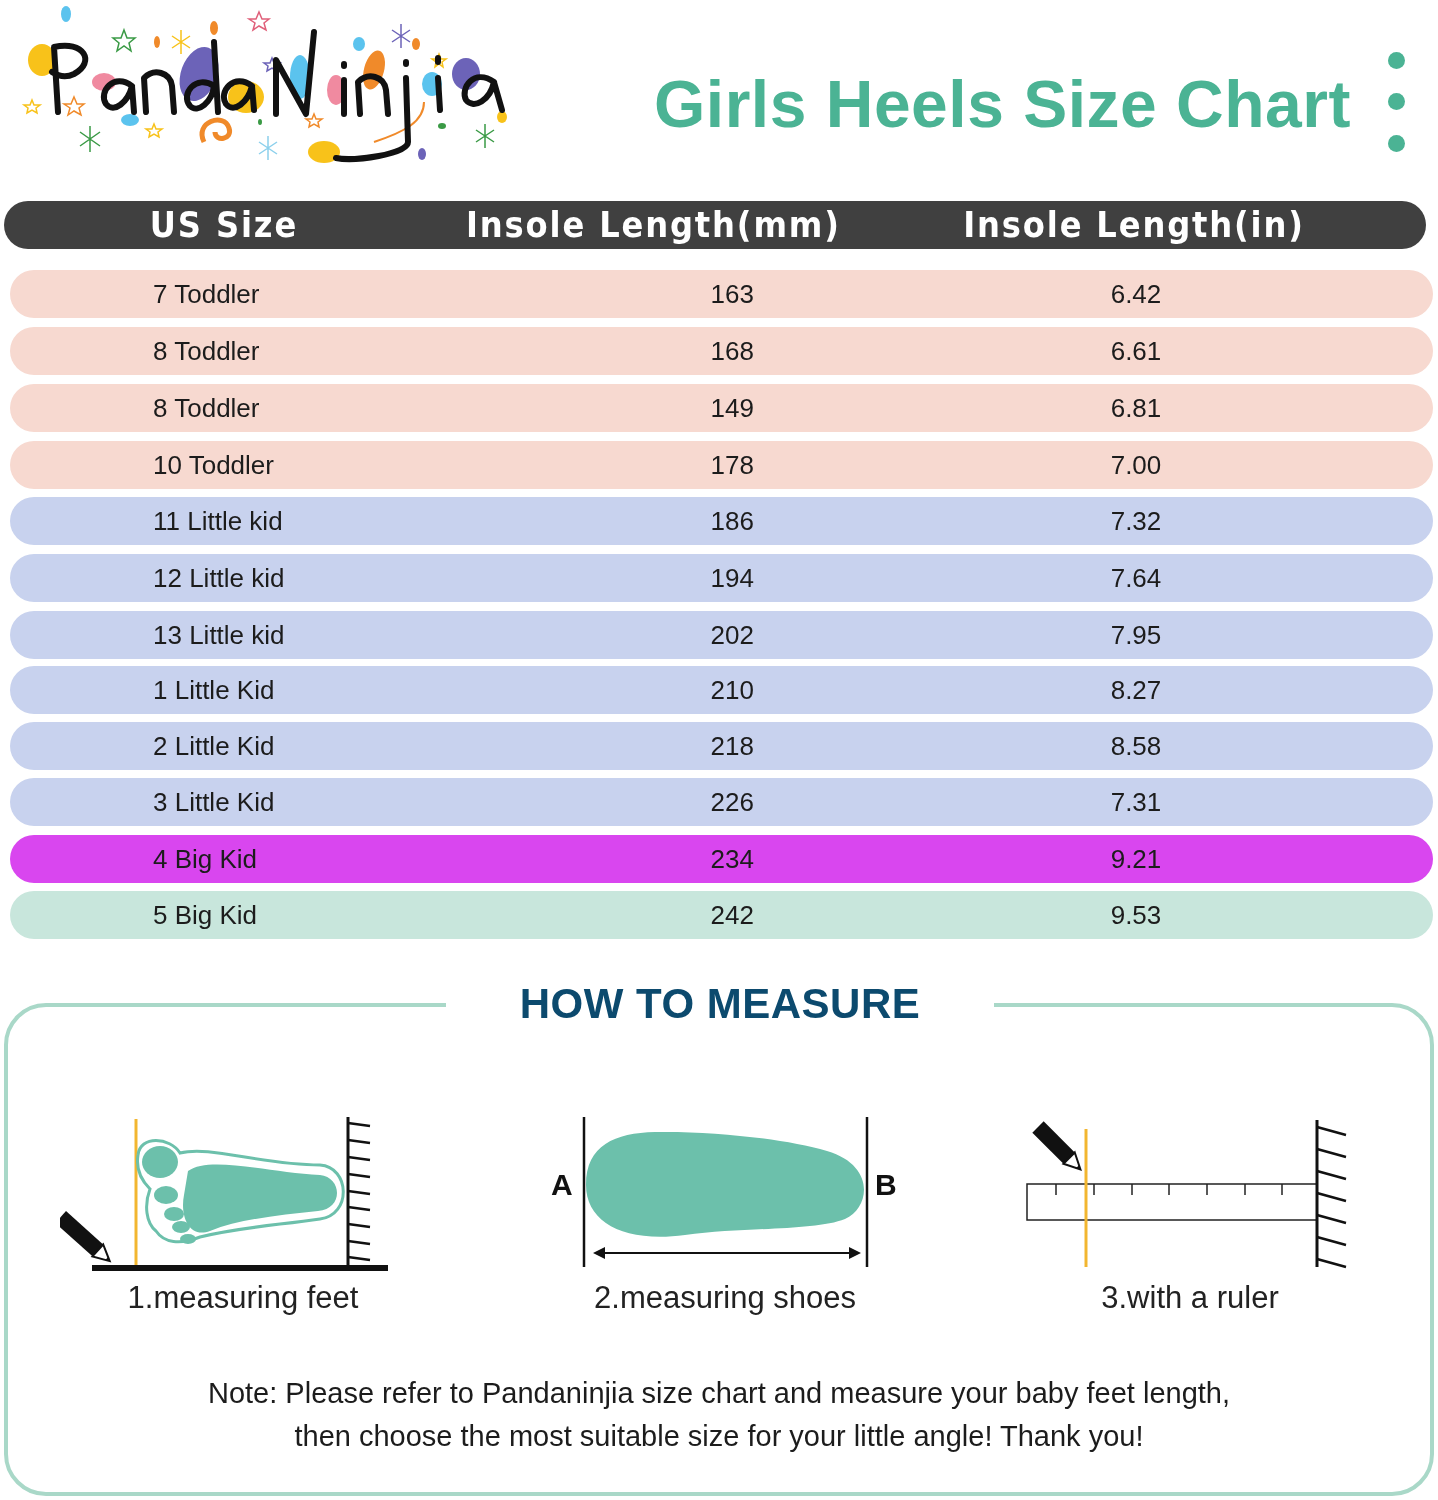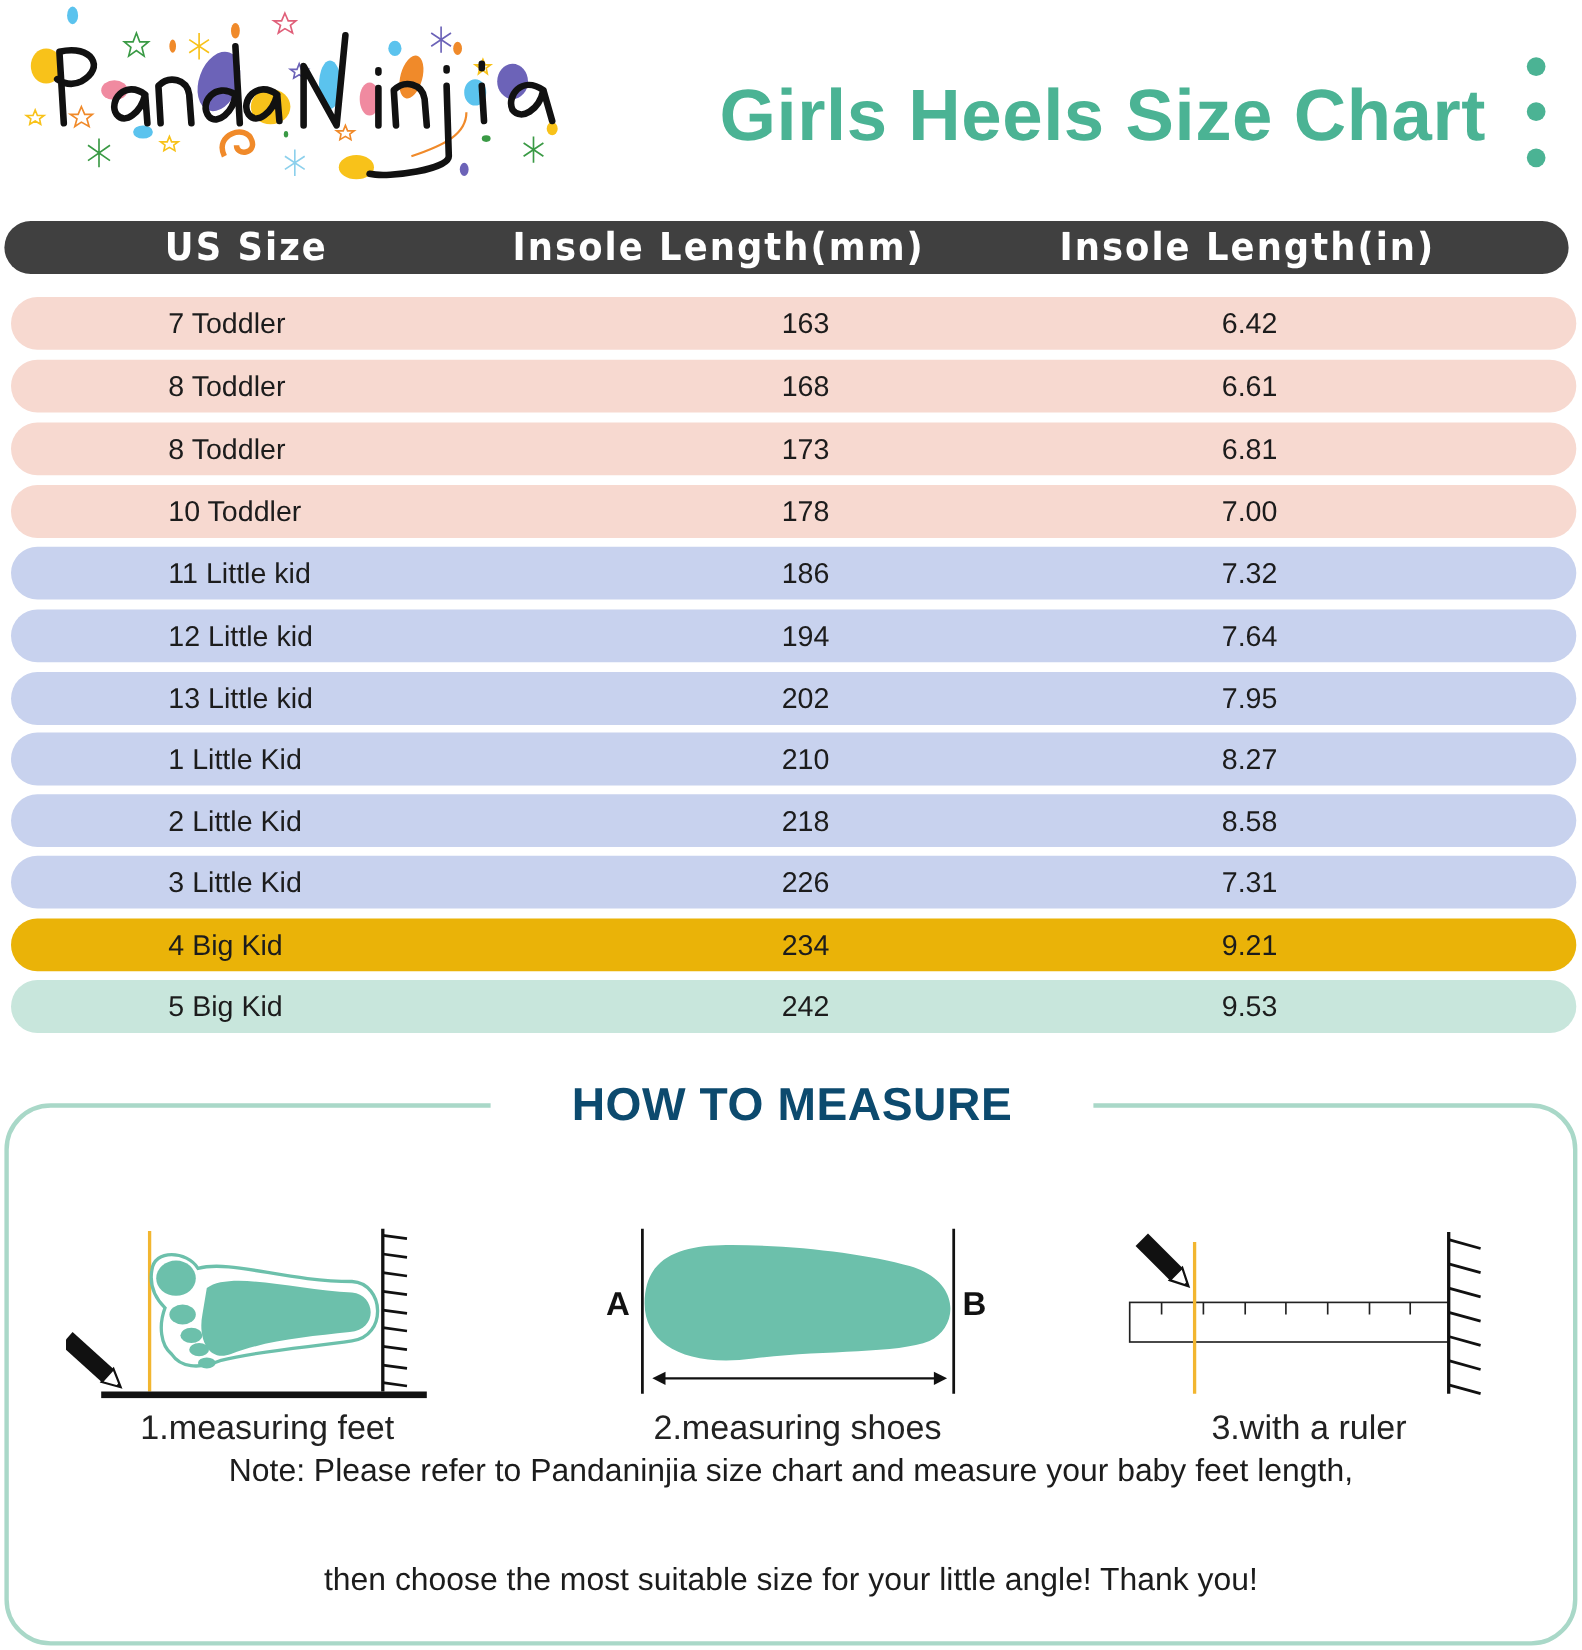--- a/index.html
+++ b/index.html
@@ -152,21 +152,21 @@
     <div class="cell c-mm">163</div>
     <div class="cell c-in">6.42</div>
   </div>
   <div class="row" style="top: 327px; background: rgb(247, 217, 208);">
     <div class="cell c-size">8 Toddler</div>
     <div class="cell c-mm">168</div>
     <div class="cell c-in">6.61</div>
   </div>
   <div class="row" style="top: 384px; background: rgb(247, 217, 208);">
     <div class="cell c-size">8 Toddler</div>
-    <div class="cell c-mm">173</div>
+    <div class="cell c-mm">149</div>
     <div class="cell c-in">6.81</div>
   </div>
   <div class="row" style="top: 441px; background: rgb(247, 217, 208);">
     <div class="cell c-size">10 Toddler</div>
     <div class="cell c-mm">178</div>
     <div class="cell c-in">7.00</div>
   </div>
   <div class="row" style="top: 497px; background: rgb(200, 210, 238);">
     <div class="cell c-size">11 Little kid</div>
     <div class="cell c-mm">186</div>
@@ -190,21 +190,21 @@
   <div class="row" style="top: 722px; background: rgb(200, 210, 238);">
     <div class="cell c-size">2 Little Kid</div>
     <div class="cell c-mm">218</div>
     <div class="cell c-in">8.58</div>
   </div>
   <div class="row" style="top: 778px; background: rgb(200, 210, 238);">
     <div class="cell c-size">3 Little Kid</div>
     <div class="cell c-mm">226</div>
     <div class="cell c-in">7.31</div>
   </div>
-  <div class="row" style="top: 835px; background: #eab308;">
+  <div class="row" style="top: 835px; background: #d946ef;">
     <div class="cell c-size">4 Big Kid</div>
     <div class="cell c-mm">234</div>
     <div class="cell c-in">9.21</div>
   </div>
   <div class="row" style="top: 891px; background: rgb(200, 230, 220);">
     <div class="cell c-size">5 Big Kid</div>
     <div class="cell c-mm">242</div>
     <div class="cell c-in">9.53</div>
   </div>
 </div>
@@ -293,14 +293,14 @@
 
     <g transform="translate(18 12) rotate(45)">
       <rect x="0" y="-8" width="44" height="16" fill="#111"></rect>
       <polygon points="44,-8 60,0 44,8" fill="#fff" stroke="#111" stroke-width="2"></polygon>
       <polygon points="56,-2 60,0 56,2" fill="#111"></polygon>
     </g>
   </svg>
 </div>
 <div class="step-label" style="left:1030px;top:1280px;width:320px;">3.with a ruler</div>
 
-<div class="note" style="top:1316px;">Note: Please refer to Pandaninjia size chart and measure your baby feet length,</div>
+<div class="note" style="top:1372px;">Note: Please refer to Pandaninjia size chart and measure your baby feet length,</div>
 <div class="note" style="top:1415px;">then choose the most suitable size for your little angle! Thank you!</div>
 
 </body></html>

